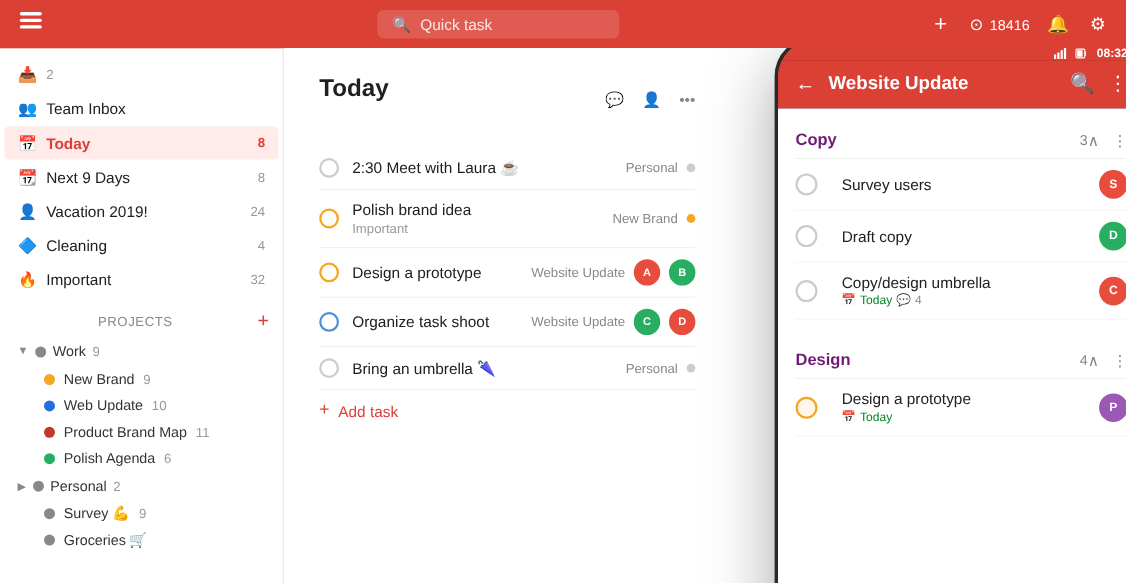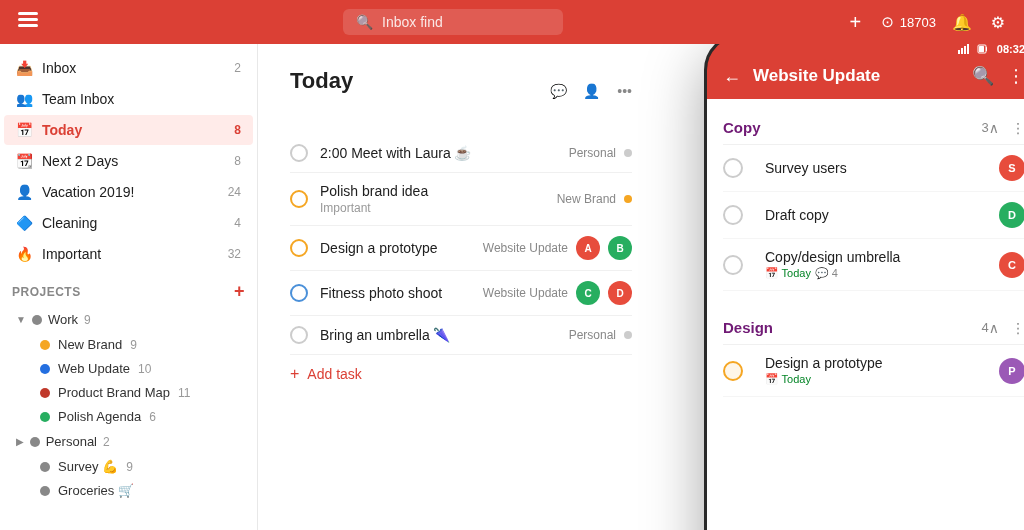--- a/index.html
+++ b/index.html
@@ -18,21 +18,21 @@
     .main { display: flex; flex: 1; overflow: hidden; }
 
     
     .sidebar { width: 258px; background: #fff; border-right: 1px solid #e8e8e8; overflow-y: auto; flex-shrink: 0; padding-top: 8px; }
     .sidebar-item { display: flex; align-items: center; padding: 6px 12px; cursor: pointer; border-radius: 4px; margin: 1px 4px; gap: 8px; color: #202020; font-size: 14px; }
     .sidebar-item.active { background: #ffebe9; color: #db4035; font-weight: 600; }
     .sidebar-icon { width: 18px; height: 18px; display: flex; align-items: center; justify-content: center; flex-shrink: 0; font-size: 14px; }
     .sidebar-label { flex: 1; }
     .sidebar-count { color: #999; font-size: 12px; }
     .sidebar-count.red { color: #db4035; }
-    .section-header { display: flex; align-items: center; padding: 8px 12px 4px 12px; font-size: 12px; color: #888; font-weight: 700; text-transform: uppercase; letter-spacing: 0.5px; margin-top: 4px; }
+    .section-header { display: flex; align-items: center; padding: 8px 12px 4px 12px; font-size: 12px; color: #888; font-weight: 400; text-transform: uppercase; letter-spacing: 0.5px; margin-top: 4px; text-align: center; }
     .section-header-label { flex: 1; }
     .section-add { color: #db4035; font-size: 18px; cursor: pointer; }
     .project-dot { width: 10px; height: 10px; border-radius: 50%; flex-shrink: 0; }
     .project-expand { display: flex; align-items: center; padding: 5px 12px; cursor: pointer; gap: 6px; color: #333; font-size: 13px; border-radius: 4px; margin: 1px 4px; font-weight: 500; }
     .chevron { color: #888; font-size: 10px; }
     .subproject-item { display: flex; align-items: center; padding: 4px 12px 4px 36px; cursor: pointer; gap: 8px; color: #333; font-size: 13px; border-radius: 4px; margin: 1px 4px; }
 
     
     .content { flex: 1; background: #fff; padding: 24px 32px; overflow-y: auto; position: relative; }
     .page-title { font-size: 22px; font-weight: 700; color: #202020; margin-bottom: 20px; }
@@ -81,58 +81,57 @@
   <div class="topbar-logo">
     <svg width="24" height="24" viewBox="0 0 24 24" fill="none">
       <rect x="2" y="4" width="20" height="3" rx="1.5" fill="white"></rect>
       <rect x="2" y="10" width="20" height="3" rx="1.5" fill="white"></rect>
       <rect x="2" y="16" width="20" height="3" rx="1.5" fill="white"></rect>
     </svg>
   </div>
   <div class="topbar-search">
     <div class="topbar-search-inner">
       <span>🔍</span>
-      <span>Inbox find</span>
+      <span>Quick task</span>
     </div>
   </div>
   <div class="topbar-actions">
     <div class="topbar-icon" style="font-size:20px;font-weight:300;">+</div>
     <div class="topbar-karma">
       <span style="font-size:15px;">⊙</span>
-      <span>18703</span>
+      <span>18416</span>
     </div>
     <div class="topbar-icon">🔔</div>
     <div class="topbar-icon">⚙</div>
   </div>
 </div>
 
 <div class="main">
 
   <div class="sidebar">
 
     <div class="sidebar-item">
       <div class="sidebar-icon" style="color:#246fe0;">📥</div>
-      <span class="sidebar-label">Inbox</span>
       <span class="sidebar-count">2</span>
     </div>
 
     <div class="sidebar-item">
       <div class="sidebar-icon" style="color:#a29bfe;">👥</div>
       <span class="sidebar-label">Team Inbox</span>
     </div>
 
     <div class="sidebar-item active">
       <div class="sidebar-icon" style="color:#058527;">📅</div>
       <span class="sidebar-label">Today</span>
       <span class="sidebar-count red">8</span>
     </div>
 
     <div class="sidebar-item">
       <div class="sidebar-icon" style="color:#7c67fa;">📆</div>
-      <span class="sidebar-label">Next 2 Days</span>
+      <span class="sidebar-label">Next 9 Days</span>
       <span class="sidebar-count">8</span>
     </div>
 
     <div class="sidebar-item">
       <div class="sidebar-icon" style="color:#ff9f43;">👤</div>
       <span class="sidebar-label">Vacation 2019!</span>
       <span class="sidebar-count">24</span>
     </div>
 
     <div class="sidebar-item">
@@ -210,21 +209,21 @@
         <h1 class="page-title">Today</h1>
         <div style="display:flex;gap:16px;color:#888;">
           <span style="cursor:pointer;">💬</span>
           <span style="cursor:pointer;">👤</span>
           <span style="cursor:pointer;">•••</span>
         </div>
       </div>
 
       <div class="task-item">
         <div class="task-circle"></div>
-        <div class="task-text">2:00 Meet with Laura ☕</div>
+        <div class="task-text">2:30 Meet with Laura ☕</div>
         <div class="task-right-info">
           <span style="font-size:12px;color:#888;">Personal</span>
           <div class="badge-dot" style="background:#ccc;"></div>
         </div>
       </div>
 
       <div class="task-item">
         <div class="task-circle orange"></div>
         <div style="flex:1;">
           <div class="task-text">Polish brand idea</div>
@@ -241,21 +240,21 @@
         <div class="task-text">Design a prototype</div>
         <div class="task-right-info">
           <span style="font-size:12px;color:#888;">Website Update</span>
           <div class="avatar-sm" style="background:#e74c3c;">A</div>
           <div class="avatar-sm" style="background:#27ae60;">B</div>
         </div>
       </div>
 
       <div class="task-item">
         <div class="task-circle blue"></div>
-        <div class="task-text">Fitness photo shoot</div>
+        <div class="task-text">Organize task shoot</div>
         <div class="task-right-info">
           <span style="font-size:12px;color:#888;">Website Update</span>
           <div class="avatar-sm" style="background:#27ae60;">C</div>
           <div class="avatar-sm" style="background:#e74c3c;">D</div>
         </div>
       </div>
 
       <div class="task-item">
         <div class="task-circle"></div>
         <div class="task-text">Bring an umbrella 🌂</div>

